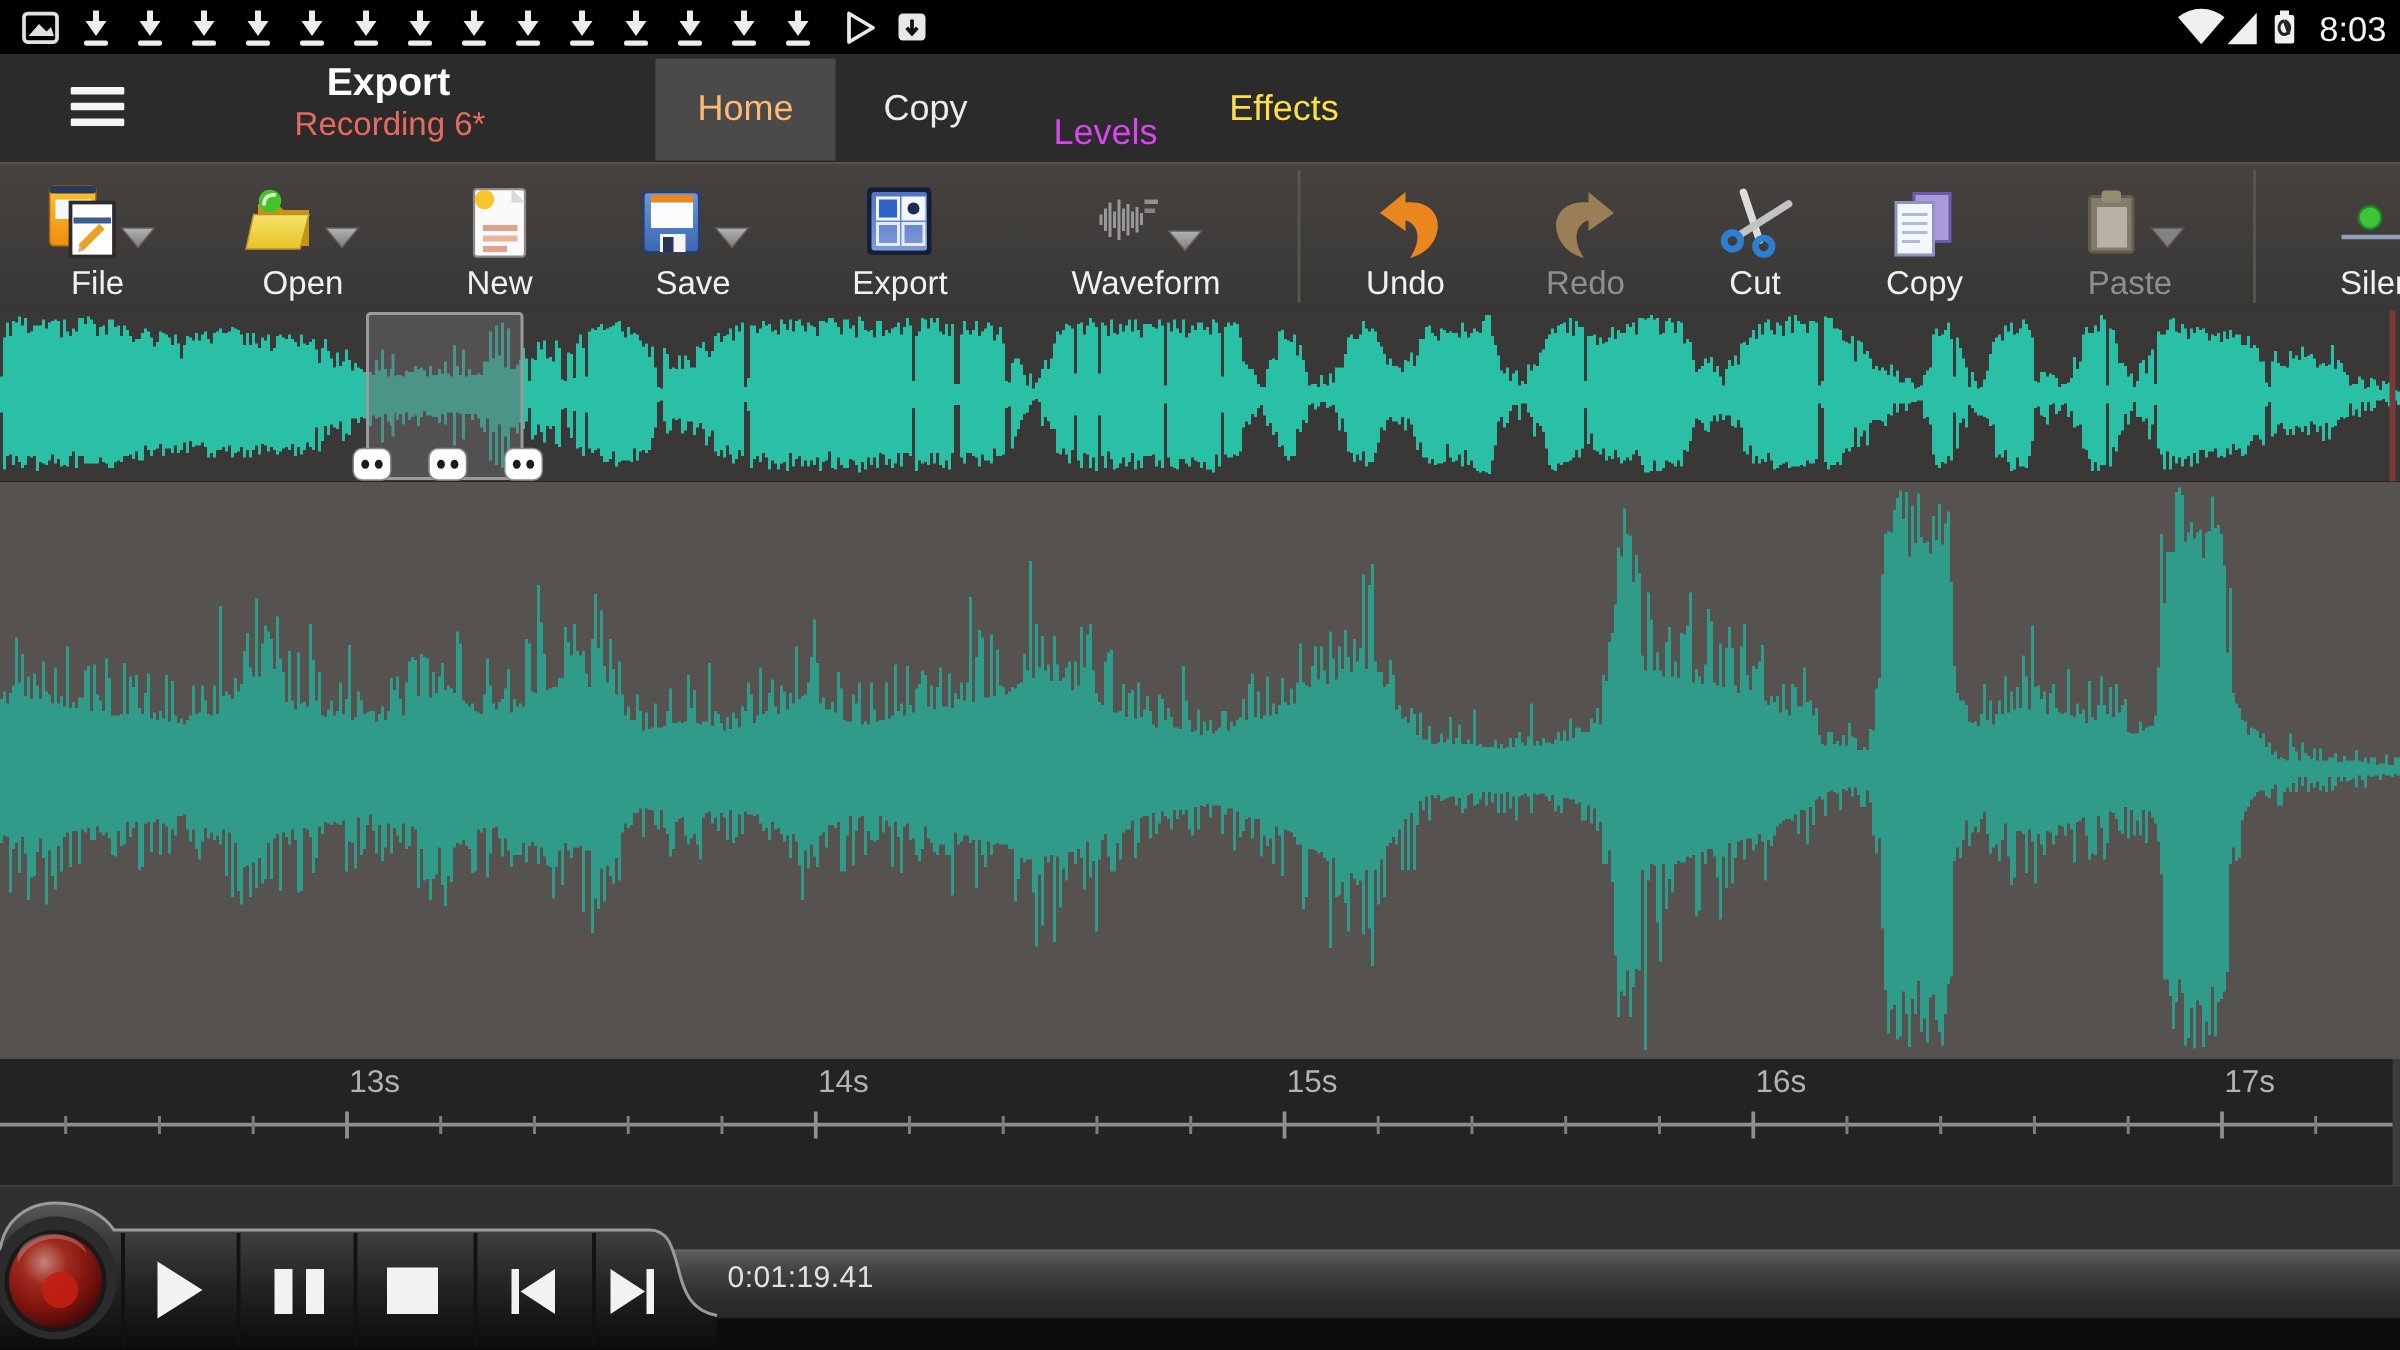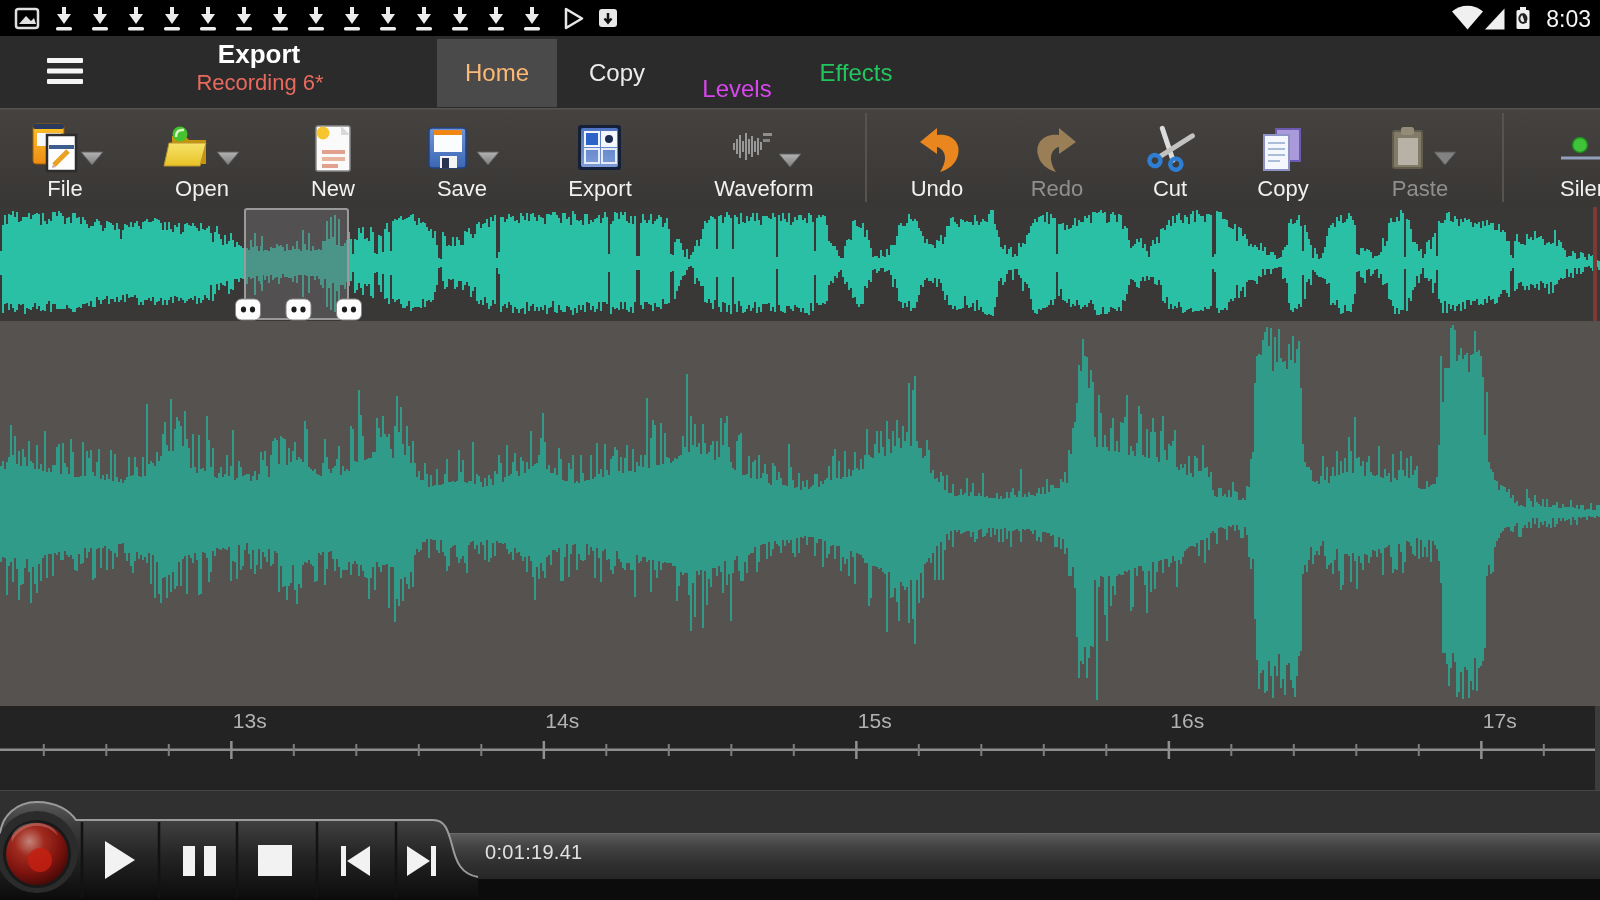--- a/index.html
+++ b/index.html
@@ -14,21 +14,21 @@
       <rect y="0" width="36" height="5" rx="1"></rect>
       <rect y="10.5" width="36" height="5" rx="1"></rect>
       <rect y="21" width="36" height="5" rx="1"></rect>
     </g>
 </svg>
 <div class="abs" style="left:259px;top:39px;transform:translateX(-50%);font-size:26px;font-weight:bold;color:#fff;white-space:nowrap">Export</div>
 <div class="abs" style="left:260px;top:70px;transform:translateX(-50%);font-size:22px;font-weight:normal;color:#e86a5e;white-space:nowrap">Recording 6*</div>
 <div class="abs" style="left:497px;top:36px;transform:translateX(-50%);font-size:24px;color:#fdba74;line-height:74px">Home</div>
 <div class="abs" style="left:617px;top:36px;transform:translateX(-50%);font-size:24px;color:#ececec;line-height:74px">Copy</div>
 <div class="abs" style="left:737px;top:52px;transform:translateX(-50%);font-size:24px;color:#d946ef;line-height:74px">Levels</div>
-<div class="abs" style="left:856px;top:36px;transform:translateX(-50%);font-size:24px;color:#22c55e;line-height:74px">Effects</div>
+<div class="abs" style="left:856px;top:36px;transform:translateX(-50%);font-size:24px;color:#fde047;line-height:74px">Effects</div>
 <svg width="1600" height="36" style="position:absolute;left:0;top:0">
 <rect width="1600" height="36" fill="#000"></rect>
 <rect x="16" y="9" width="22" height="19" rx="2.5" fill="none" stroke="#e0e0e0" stroke-width="2.5"></rect>
 <path d="M19 24 L26 16 L31 21 L34 18 L36 24 Z" fill="#e0e0e0"></path>
 <g transform="translate(64,0)">
       <rect x="-2" y="7" width="4" height="9" fill="#ececec"></rect>
       <path d="M-7 14 L7 14 L0 24 Z" fill="#ececec"></path>
       <rect x="-8" y="27" width="16" height="3.5" rx="1.5" fill="#ececec"></rect>
     </g>
     <g transform="translate(100,0)">

